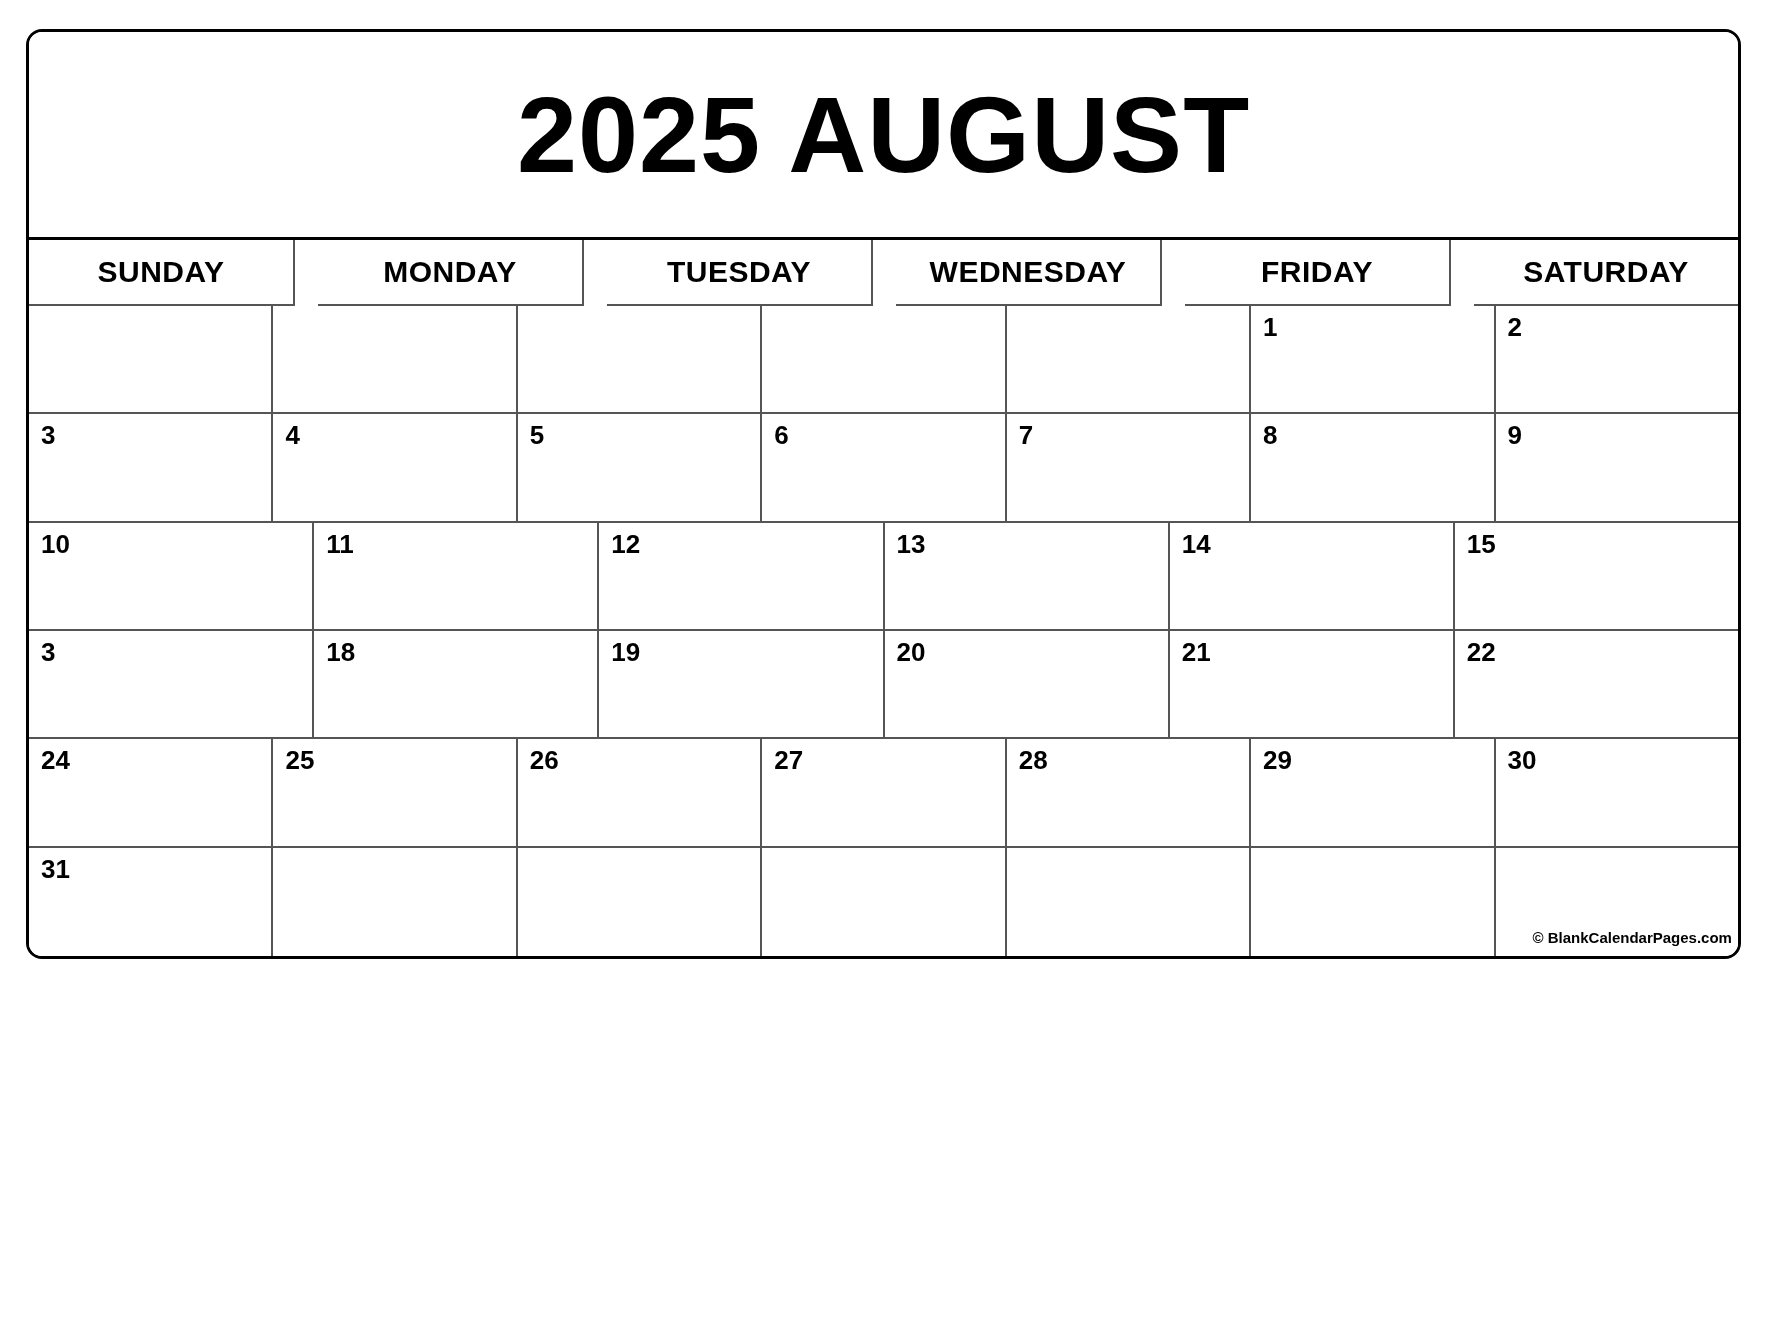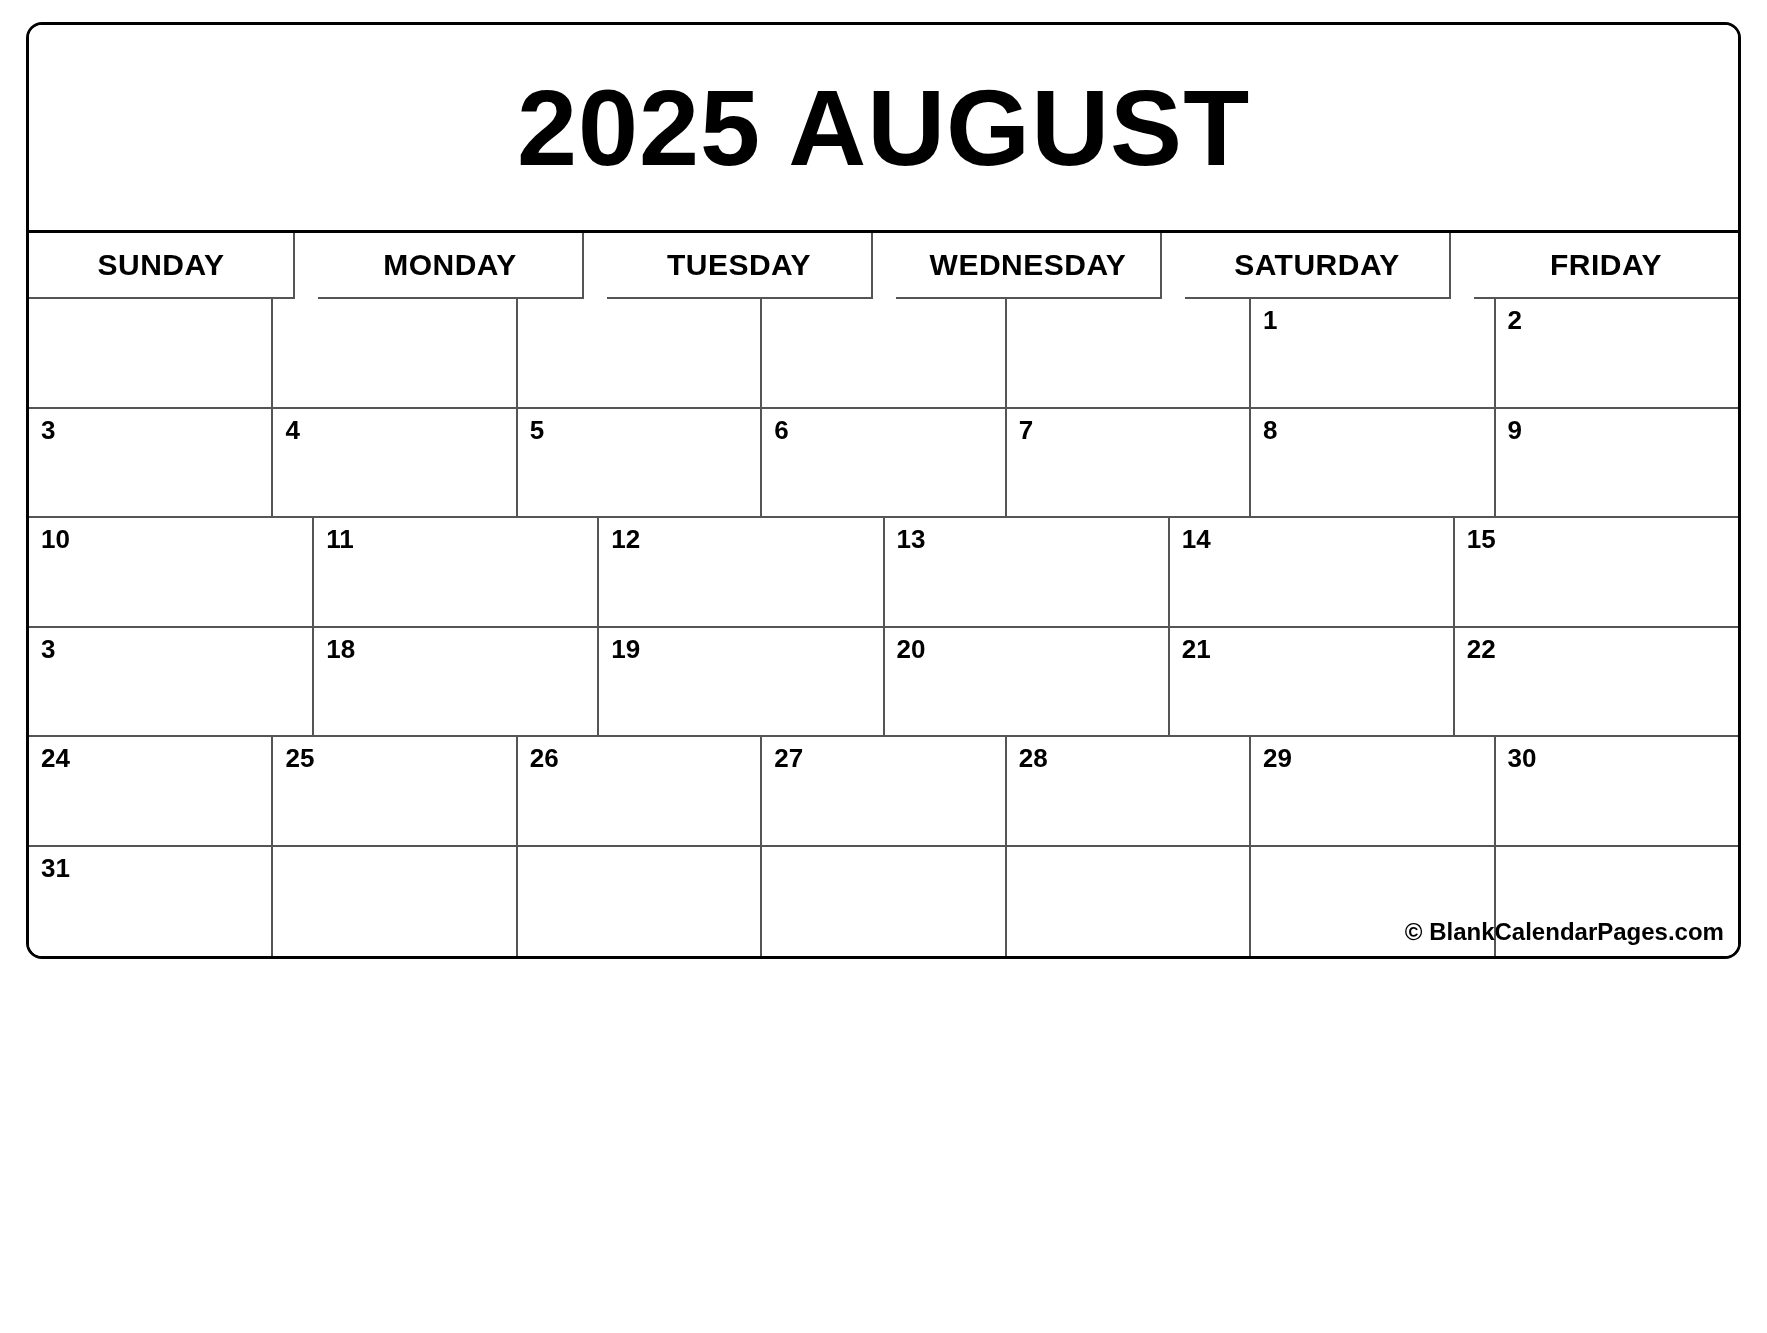--- a/index.html
+++ b/index.html
@@ -10,21 +10,21 @@
   body {
     width: 1767px;
     height: 1333px;
     font-family: "Liberation Sans", sans-serif;
     -webkit-font-smoothing: antialiased;
   }
   .calendar-frame {
     box-sizing: border-box;
     width: 1767px;
     height: 975px;
-    padding: 22px 26px 16px 26px;
+    padding: 29px 26px 16px 26px;
   }
   .calendar-outer {
     box-sizing: border-box;
     width: 100%;
     height: 100%;
     border: 3px solid #000000;
     border-radius: 16px;
     overflow: hidden;
     display: flex;
     flex-direction: column;
@@ -97,23 +97,23 @@
     position: absolute;
     top: 8px;
     left: 12px;
     font-size: 26px;
     font-weight: bold;
     color: #000000;
     line-height: 1;
   }
   .credit {
     position: absolute;
-    right: 14px;
+    right: 6px;
     bottom: 10px;
-    font-size: 24px;
+    font-size: 15px;
     font-weight: bold;
     color: #000000;
     white-space: nowrap;
   }
 </style>
 </head>
 <body>
 
 <div class="calendar-frame">
   <div class="calendar-outer">
@@ -131,24 +131,24 @@
         <div class="cell">
           <span class="dow">MONDAY</span>
         </div>
         <div class="cell">
           <span class="dow">TUESDAY</span>
         </div>
         <div class="cell">
           <span class="dow">WEDNESDAY</span>
         </div>
         <div class="cell">
+          <span class="dow">FRIDAY</span>
+        </div>
+        <div class="cell">
           <span class="dow">SATURDAY</span>
-        </div>
-        <div class="cell">
-          <span class="dow">FRIDAY</span>
         </div>
       </div>
 
       <div class="row">
         <div class="cell">
             <span class="daynum"></span>
           </div>
         <div class="cell">
             <span class="daynum"></span>
           </div>

